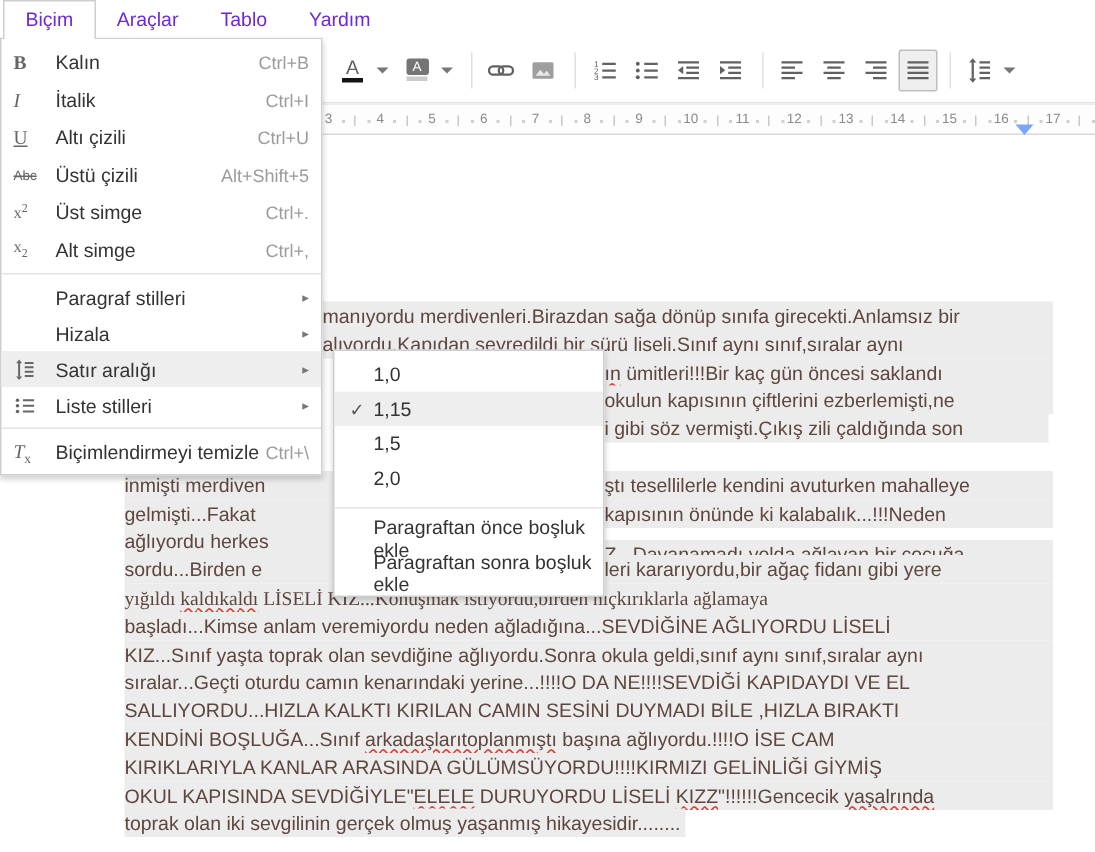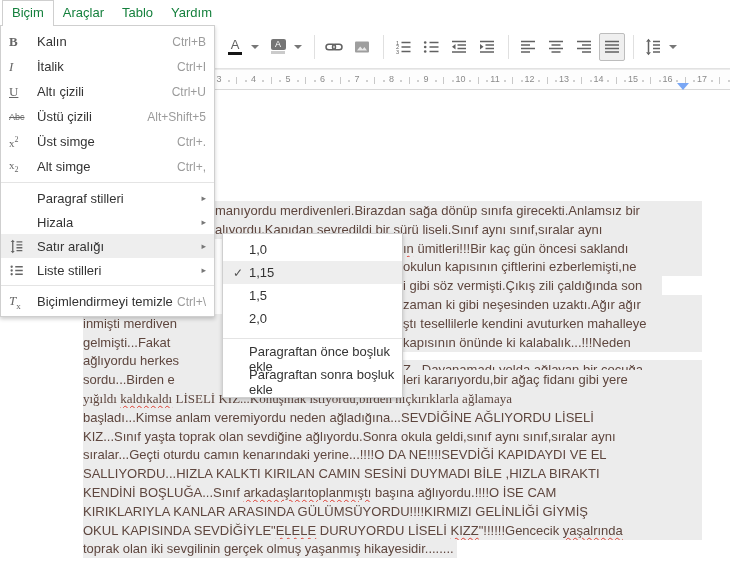--- a/index.html
+++ b/index.html
@@ -3,21 +3,21 @@
 <meta charset="utf-8">
 <style>
   html,body{margin:0;padding:0;}
   body{
     width:730px;height:568px;overflow:hidden;position:relative;
     background:#fff;font-family:"Liberation Sans",sans-serif;
     -webkit-font-smoothing:antialiased;
   }
   
   .menubar{position:absolute;top:0;left:0;right:0;height:25px;background:#fff;z-index:12;display:flex;align-items:stretch;padding-left:2px;}
-  .menubar-item{font-size:13px;color:#15803d;line-height:25px;padding:0 9px;cursor:default;position:relative;}
+  .menubar-item{font-size:13px;color:#6d28d9;line-height:25px;padding:0 14px;cursor:default;position:relative;}
   .menubar-item.open{background:#fff;border:1px solid #cfcfcf;border-bottom:none;height:26px;box-sizing:border-box;z-index:13;line-height:24px;}
   .save-status{position:absolute;left:212px;top:0;line-height:25px;font-size:13px;color:#9b9b9b;}
   
   .toolbar{position:absolute;top:25px;left:0;right:0;height:44px;box-sizing:border-box;border-bottom:1px solid #e2e2e2;display:flex;align-items:center;padding-left:222px;background:#fff;}
   .tb{width:24px;height:26px;display:flex;flex-direction:column;align-items:center;justify-content:center;margin-right:2px;border-radius:2px;border:1px solid transparent;}
   .tb.active{border:1px solid #bdbdbd;background:#efefef;}
   .tb-caret{width:0;height:0;border-left:4px solid transparent;border-right:4px solid transparent;border-top:4px solid #777;margin:0 6px 0 1px;}
   .tb-sep{width:1px;height:24px;background:#e0e0e0;margin:0 6px;}
   .tc-a{font-size:13px;color:#616161;line-height:12px;}
   .tc-bar{width:14px;height:3px;background:#151515;margin-top:1px;}
@@ -61,22 +61,21 @@
   .ssep{height:1px;background:#e4e4e4;margin:8px 0;}
 </style>
 </head>
 <body>
 
 <div class="doc">
     <div class="seg j" style="left: 215px; top: 201px; width: 487px;">manıyordu merdivenleri.Birazdan sağa dönüp sınıfa girecekti.Anlamsız bir</div>
     <div class="seg j" style="left: 215px; top: 220px; width: 487px;">alıyordu.Kapıdan seyredildi bir sürü liseli.Sınıf aynı sınıf,sıralar aynı</div>
     <div class="seg j" style="left: 403px; top: 239px; width: 299px;"><span class="sq">ın</span> ümitleri!!!Bir kaç gün öncesi saklandı</div>
     <div class="seg j" style="left: 403px; top: 257px; width: 299px;">okulun kapısının çiftlerini ezberlemişti,ne</div>
-    <div class="seg j" style="left: 403px; top: 276px; width: 259px;">i gibi söz vermişti.Çıkış zili çaldığında son</div>
-    <div class="seg j" style="left: 403px; top: 295px; width: 299px;">zaman ki gibi neşesinden uzaktı.Ağır ağır</div>
+    <div class="seg j" style="left: 403px; top: 276px; width: 296px;">i gibi söz vermişti.Çıkış zili çaldığında son</div>
     <div class="seg j" style="left: 83px; top: 314px; width: 139px;">inmişti merdiven</div>
     <div class="seg j" style="left: 403px; top: 314px; width: 299px;">ştı tesellilerle kendini avuturken mahalleye</div>
     <div class="seg j" style="left: 83px; top: 333px; width: 139px;">gelmişti...Fakat</div>
     <div class="seg j" style="left: 403px; top: 333px; width: 299px;">kapısının önünde ki kalabalık...!!!Neden</div>
     <div class="seg j" style="left: 83px; top: 351px; width: 139px;">ağlıyordu herkes</div>
     <div class="seg j" style="left: 403px; top: 351px; width: 299px; margin-top: 9px;">Z...Dayanamadı yolda ağlayan bir çocuğa</div>
     <div class="seg j" style="left: 83px; top: 370px; width: 139px;">sordu...Birden e</div>
     <div class="seg j" style="left: 403px; top: 370px; width: 299px;">leri kararıyordu,bir ağaç fidanı gibi yere</div>
     <div class="seg j" style="left: 83px; top: 389px; width: 619px; font-family: Liberation Serif, serif;">yığıldı <span class="sq">kaldıkaldı</span> LİSELİ KIZ...Konuşmak istiyordu,birden hıçkırıklarla ağlamaya</div>
     <div class="seg j" style="left: 83px; top: 408px; width: 619px;">başladı...Kimse anlam veremiyordu neden ağladığına...SEVDİĞİNE AĞLIYORDU LİSELİ</div>

